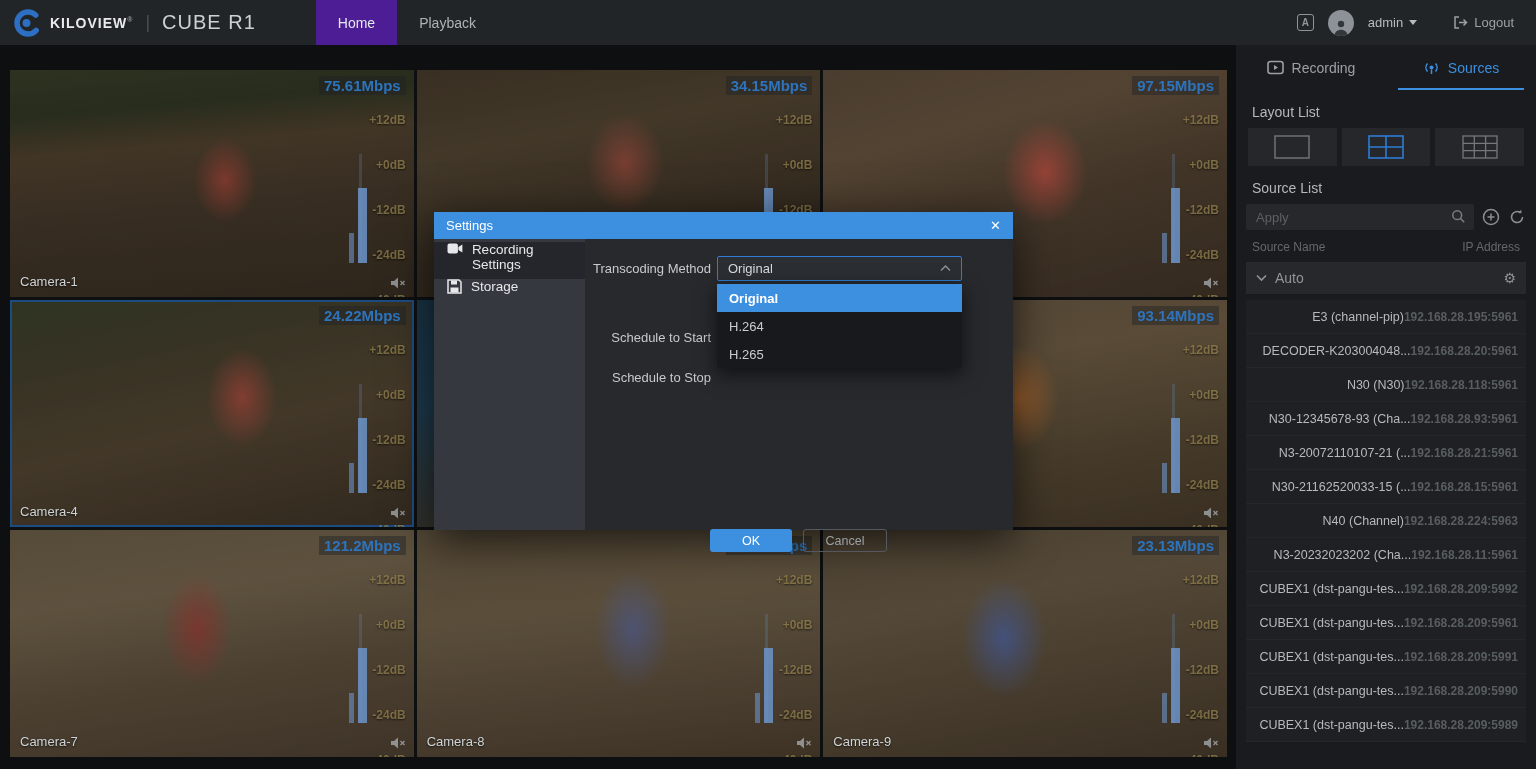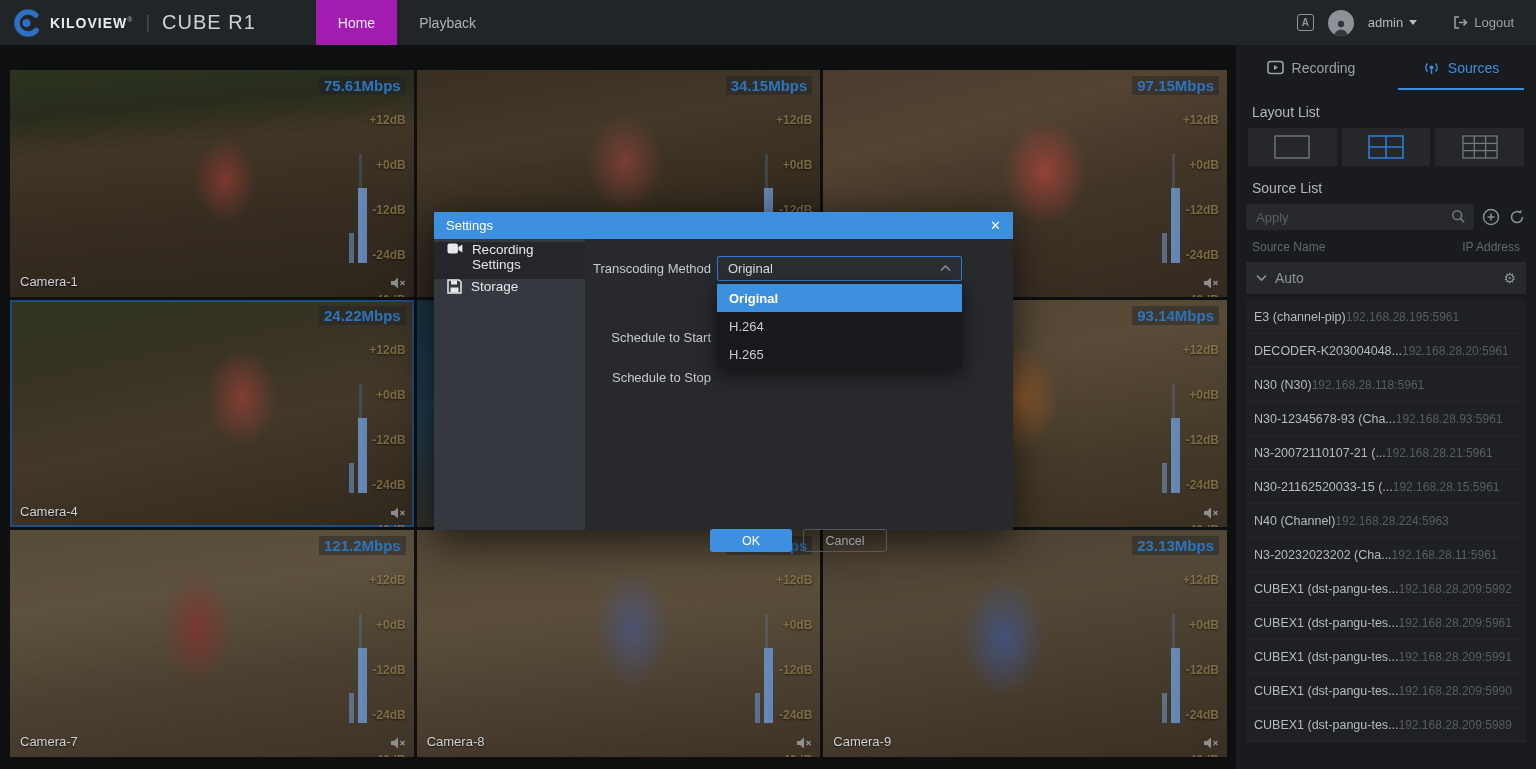--- a/index.html
+++ b/index.html
@@ -11,21 +11,21 @@
     background:#212528; display:flex; align-items:stretch; z-index:20; }
   .brandgrp { display:flex; align-items:center; padding-left:14px; }
   .logo { width:28px; height:28px; margin-right:8px; }
   .brand { color:#e8eaec; font-weight:bold; font-size:14px; letter-spacing:1px; }
   .brand sup { font-size:7px; color:#9aa0a6; }
   .brand-sep { color:#4a4f54; margin:0 12px; font-size:18px; font-weight:100; }
   .model { color:#cdd1d5; font-size:20px; letter-spacing:1px; font-weight:400; }
   .toptabs { display:flex; margin-left:60px; }
   .toptab { display:flex; align-items:center; padding:0 22px; font-size:14px;
     color:#aeb3b8; cursor:pointer; }
-  .toptab.active { background:#a21caf; color:#e3e8ec; }
+  .toptab.active { background:#4c1d95; color:#e3e8ec; }
   .topright { margin-left:auto; display:flex; align-items:center; padding-right:22px; gap:14px; }
   .langicon { width:17px; height:17px; border:1.5px solid #8f9499; border-radius:3px;
     color:#8f9499; font-size:10px; font-weight:bold; display:flex; align-items:center;
     justify-content:center; }
   .avatar { width:26px; height:26px; border-radius:50%; background:#8d9298;
     display:flex; align-items:flex-end; justify-content:center; overflow:hidden; }
   .username { color:#b6bbc0; font-size:13px; display:flex; align-items:center; gap:6px; }
   .caret { width:0; height:0; border-left:4px solid transparent; border-right:4px solid transparent;
     border-top:5px solid #b6bbc0; display:inline-block; }
   .logout { display:flex; align-items:center; gap:6px; color:#9aa0a6; font-size:13px;
@@ -102,24 +102,24 @@
     color:#aeb3b8; font-size:13px; padding:0 28px 0 10px; outline:none;
     font-family:"Liberation Sans", sans-serif; }
   .search-box input::placeholder { color:#5c6166; }
   .search-box .mag { position:absolute; right:8px; top:5px; }
   .cols { display:flex; justify-content:space-between; padding:10px 16px 6px; font-size:12px;
     color:#63686d; }
   .group-row { margin:2px 10px 6px; height:32px; background:#26282b; display:flex;
     align-items:center; padding:0 10px; color:#8f9499; font-size:14px; gap:8px; cursor:pointer; }
   .group-row .gear { margin-left:auto; font-size:14px; color:#8f9499; cursor:pointer; }
   .src-rows { margin:0 10px; overflow:hidden; height:472px; }
-  .src-row { height:34px; display:flex; align-items:center; justify-content:flex-start;
+  .src-row { height:34px; display:flex; align-items:center; justify-content:flex-end;
     padding:0 8px; border-bottom:1px solid #24272a; background:#1e2023; cursor:pointer; }
   .src-row .nm { color:#b6babe; font-size:12.5px; white-space:nowrap; }
-  .src-row .ip { color:#585d62; font-size:12px; white-space:nowrap; }
+  .src-row .ip { color:#585d62; font-size:12px; white-space:nowrap;font-weight:bold; }
 
   
   .dialog { position:absolute; left:434px; top:212px; width:579px; height:318px;
     background:#27292d; z-index:100; box-shadow:0 10px 40px rgba(0,0,0,0.65); }
   .dlg-title { height:27px; background:#3d8fe0; display:flex; align-items:center;
     padding:0 12px; color:#fff; font-size:13px; }
   .dlg-close { margin-left:auto; color:#fff; font-size:13px; cursor:pointer; }
   .dlg-body { position:absolute; top:27px; left:0; right:0; bottom:0; display:flex; }
   .dlg-nav { width:151px; background:#35383e; padding-top:3px; }
   .dlg-nav-item { height:37px; display:flex; align-items:flex-start; gap:9px; padding-left:13px;

